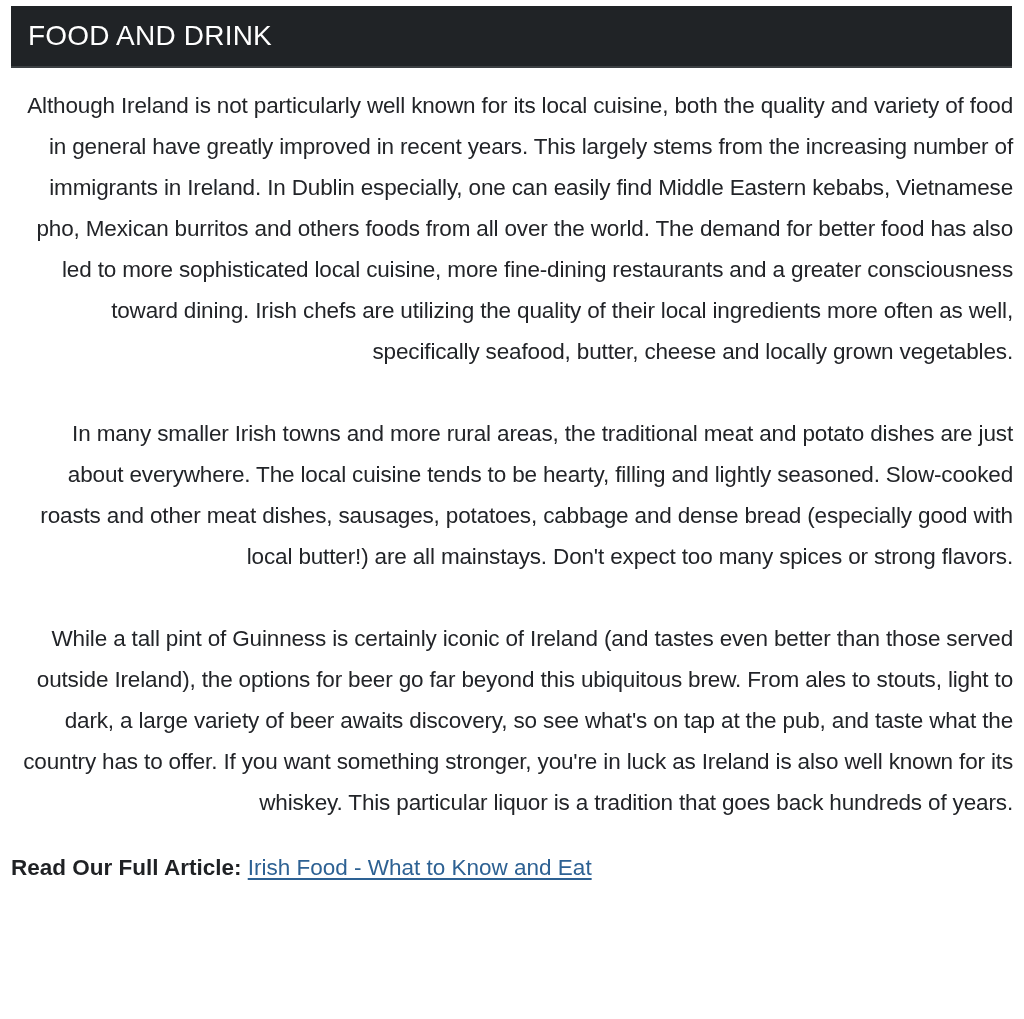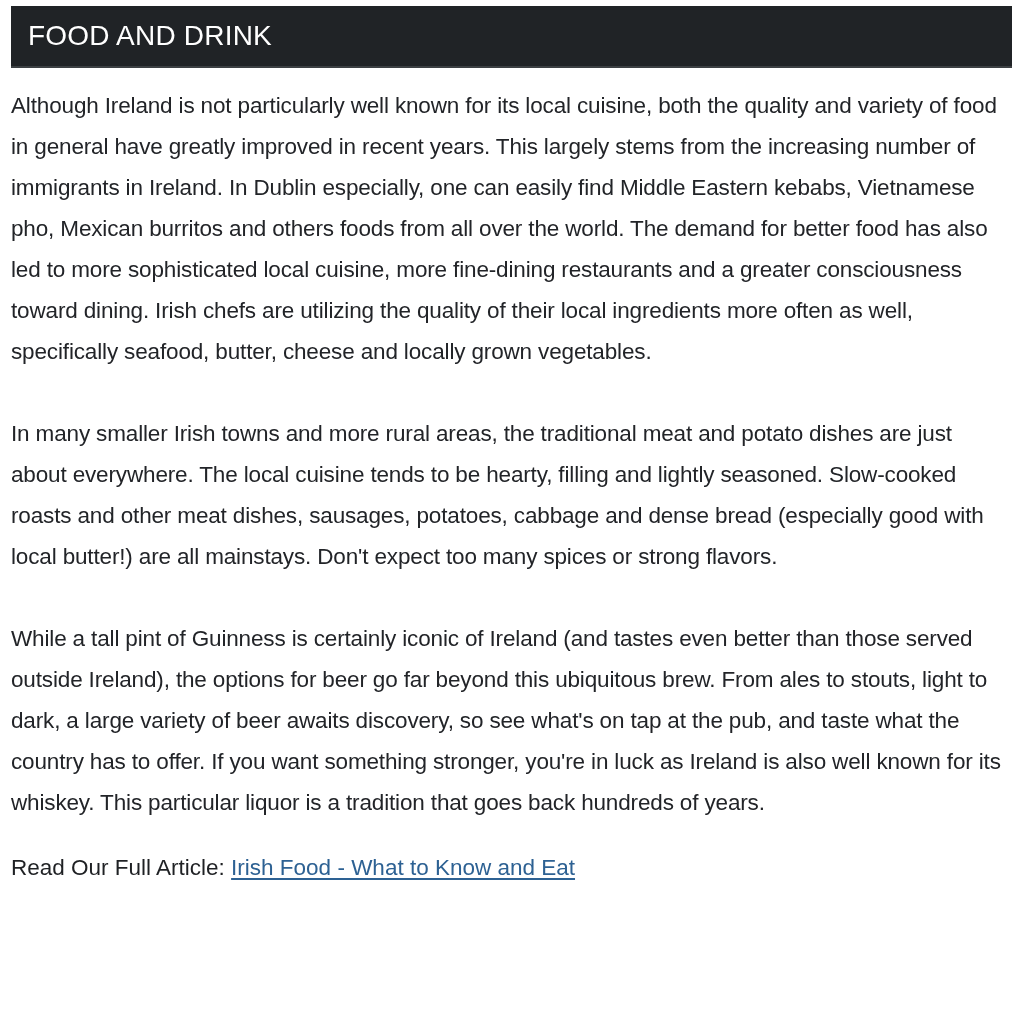--- a/index.html
+++ b/index.html
@@ -39,31 +39,32 @@
     }
     .body-text {
       margin-top: 17px;
     }
     .paragraph {
       margin: 0 0 41px 0;
       font-size: 22.5px;
       line-height: 41px;
       letter-spacing: -0.15px;
       width: 1002px;
+      text-align: right;
     }
     .paragraph.last {
       margin-bottom: 24px;
     }
     .read-more {
       font-size: 22.5px;
       line-height: 41px;
       margin: 0;
     }
     .read-more-label {
-      font-weight: 400;
+      font-weight: 700;
       color: #1f2124;
     }
     .read-more-link {
       color: #2d6193;
       text-decoration: underline;
       text-underline-offset: 3px;
       cursor: pointer;
     }
   </style>
 </head>

